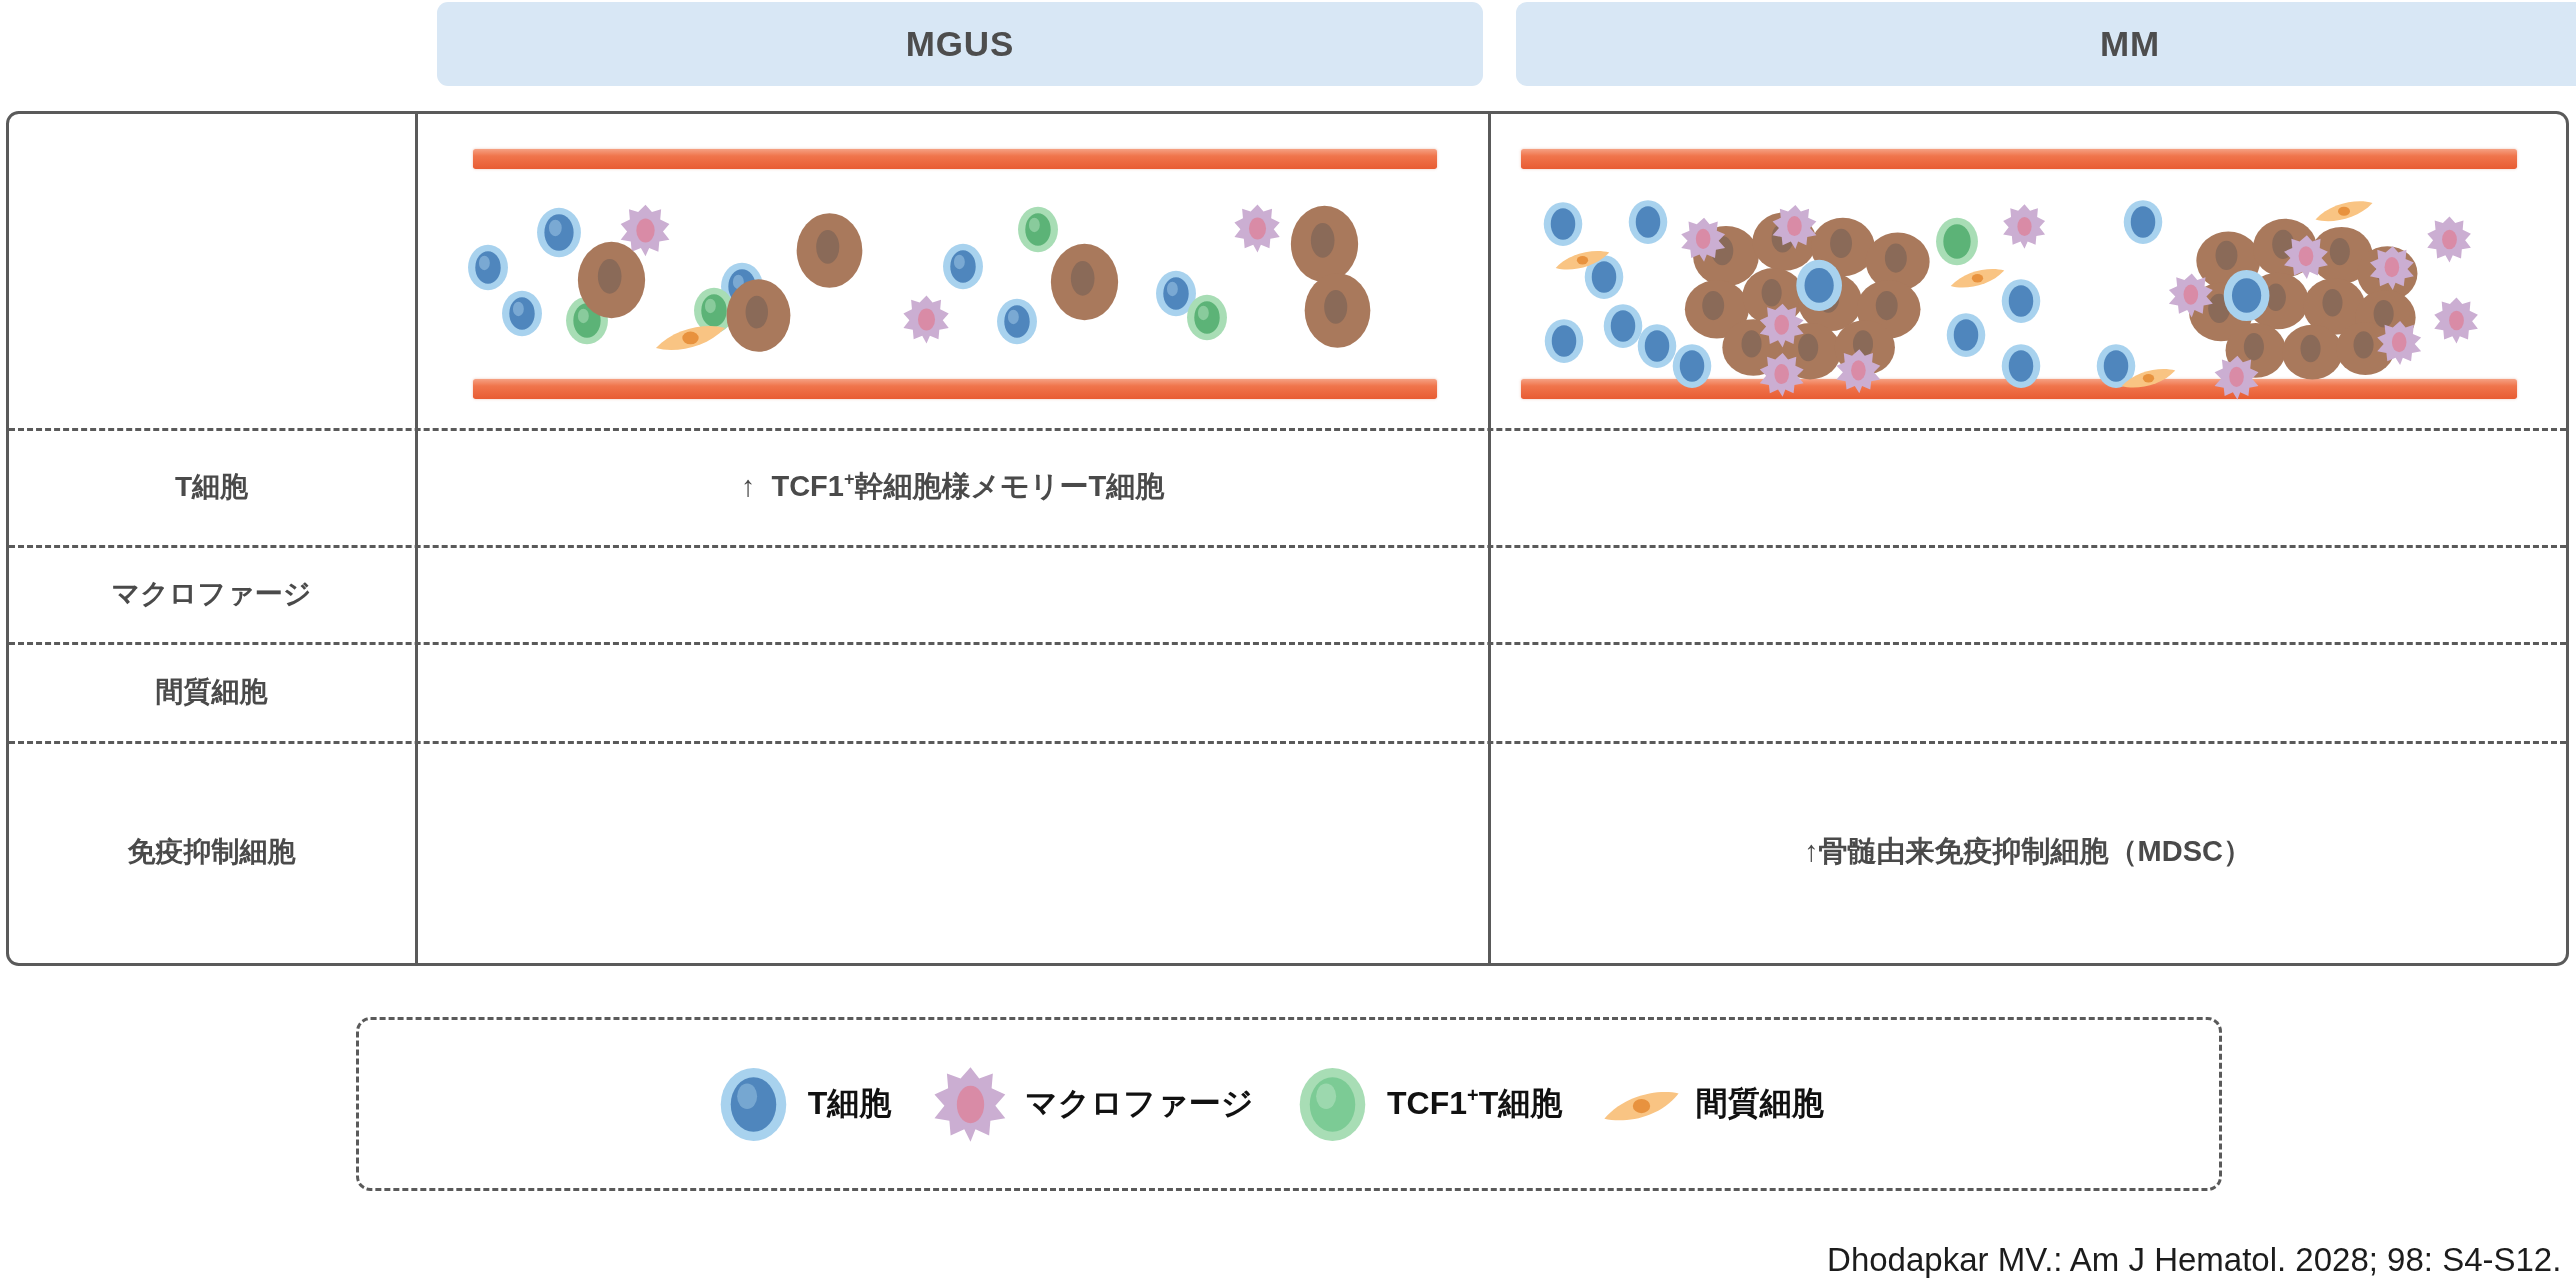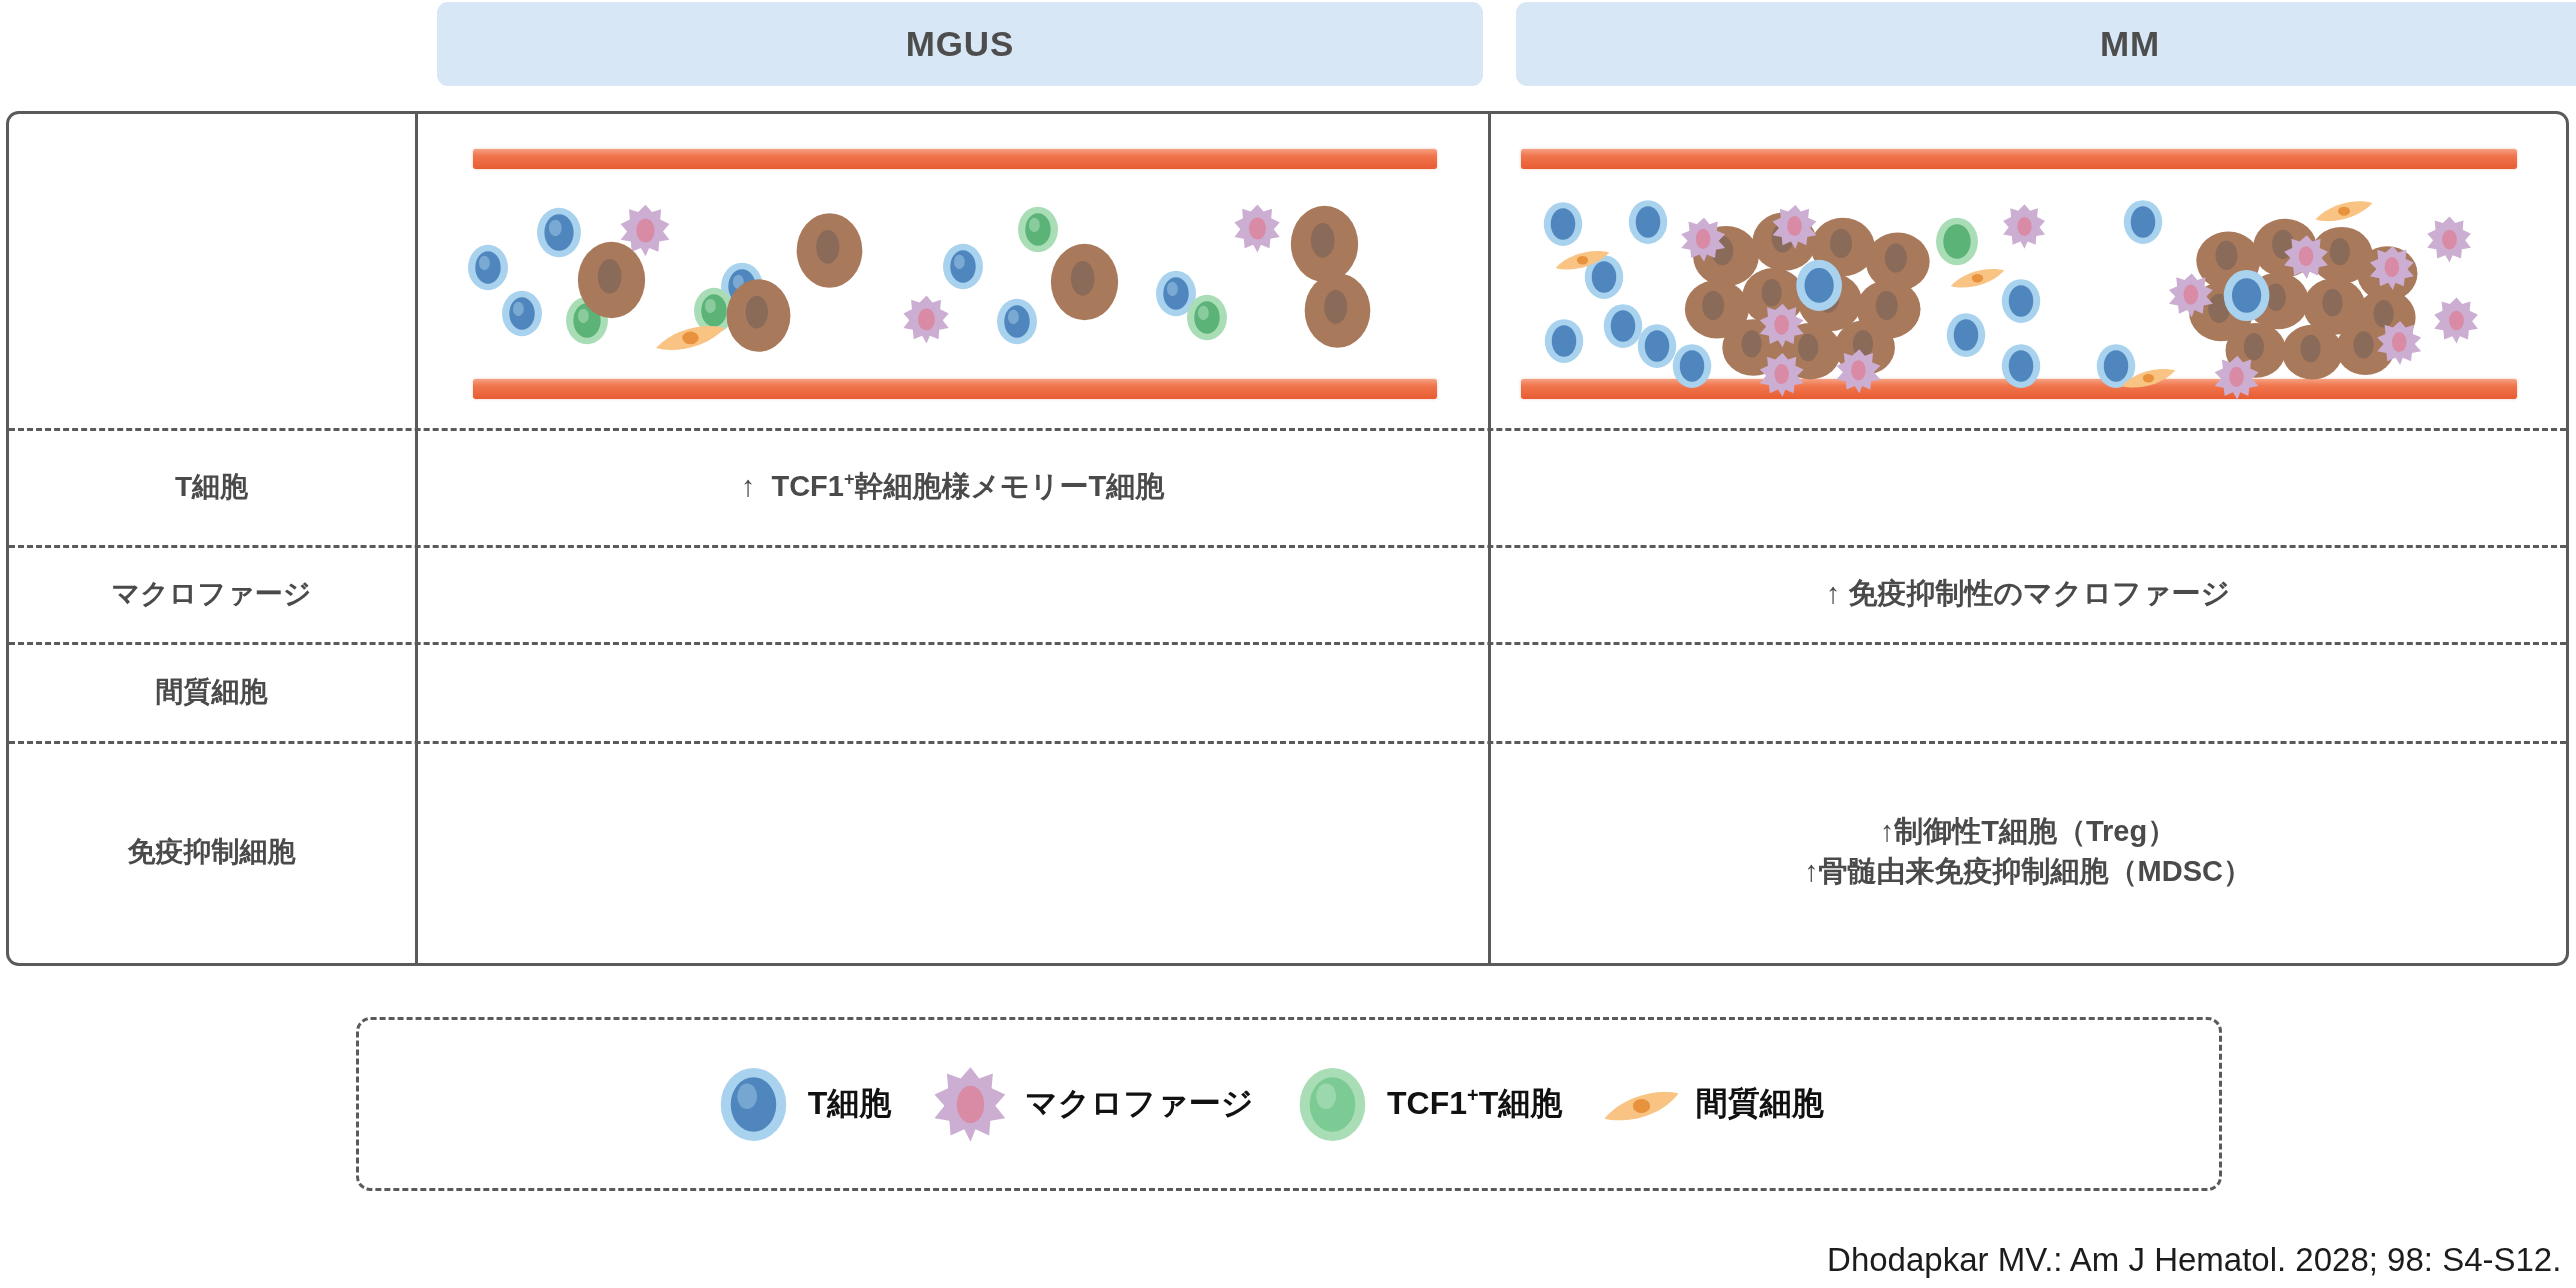--- a/index.html
+++ b/index.html
@@ -500,38 +500,32 @@
   <div class="cell-mgus r1">
     <div class="celltext">
       <div>↑&nbsp; TCF1<sup>+</sup>幹細胞様メモリーT細胞</div>
     </div>
   </div>
 
   <div class="rowlabel r2">
     <span>マクロファージ</span>
   </div>
   <div class="cell-mgus r2"></div>
-  <div class="cell-mm r2">
-    <div class="celltext">
-      <div>↑ 免疫抑制性のマクロファージ</div>
-    </div>
-  </div>
 
   <div class="rowlabel r3">
     <span>間質細胞</span>
   </div>
   <div class="cell-mgus r3"></div>
 
   <div class="rowlabel r4">
     <span>免疫抑制細胞</span>
   </div>
   <div class="cell-mgus r4"></div>
   <div class="cell-mm r4">
     <div class="celltext">
-      <div>↑制御性T細胞（Treg）</div>
       <div>↑骨髄由来免疫抑制細胞（MDSC）</div>
     </div>
   </div>
 </div>
 
 <div id="legend">
 
   <div class="legend-item">
     <span class="legend-icon">
       <svg width="71" height="77" viewBox="0 0 78 84">

